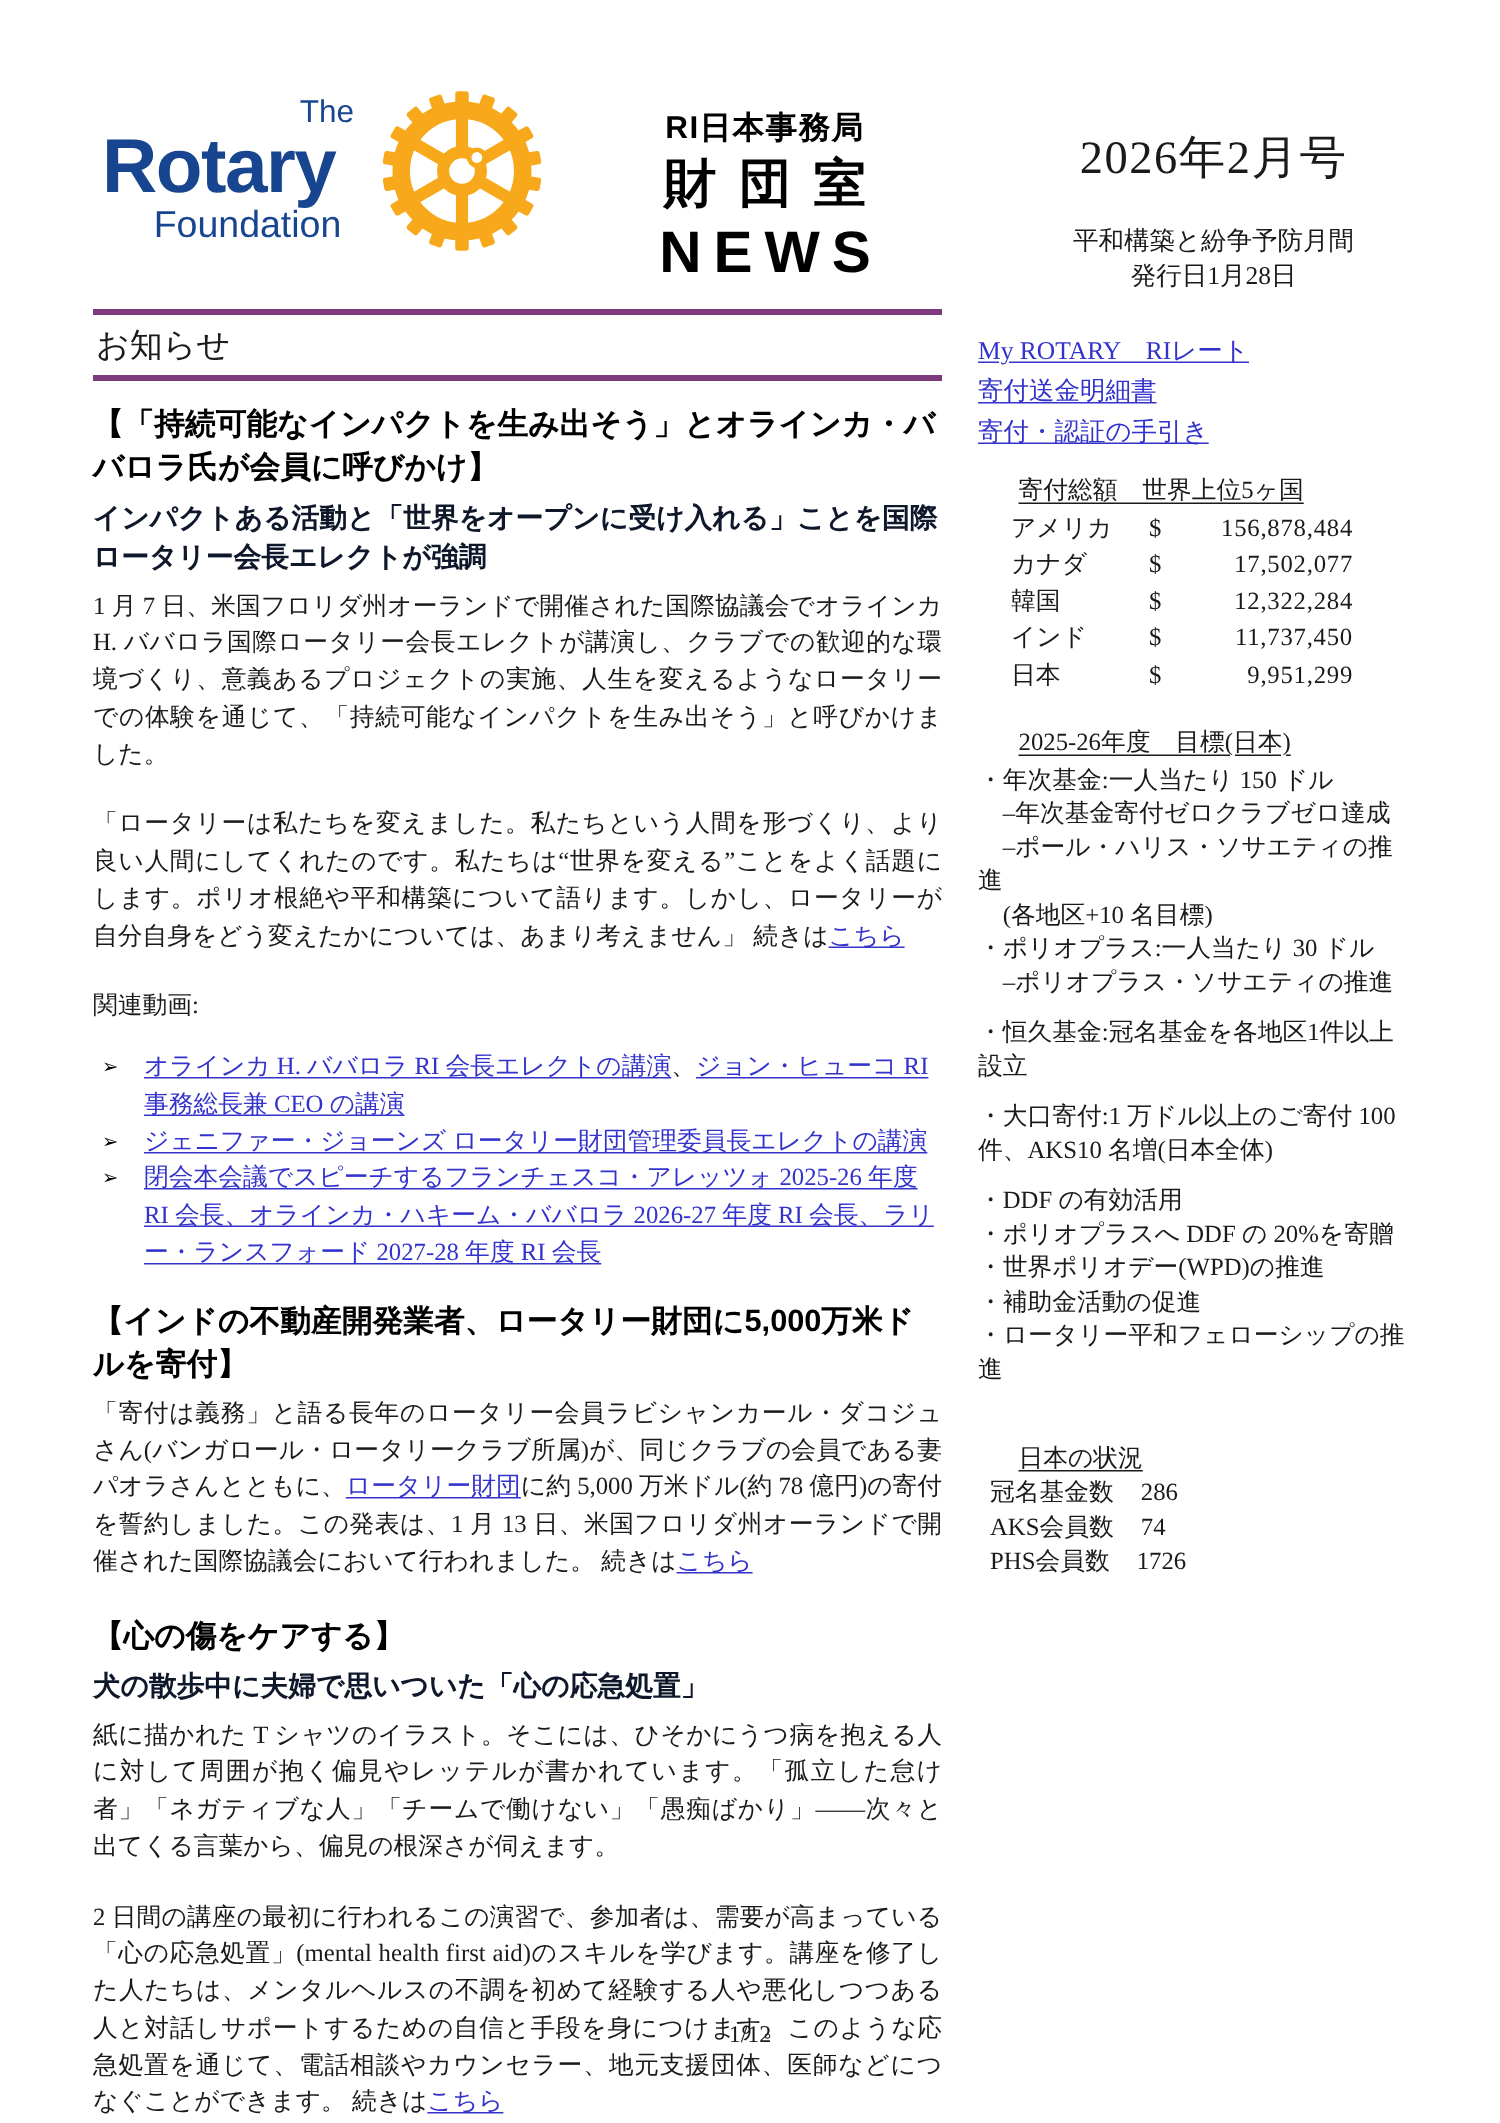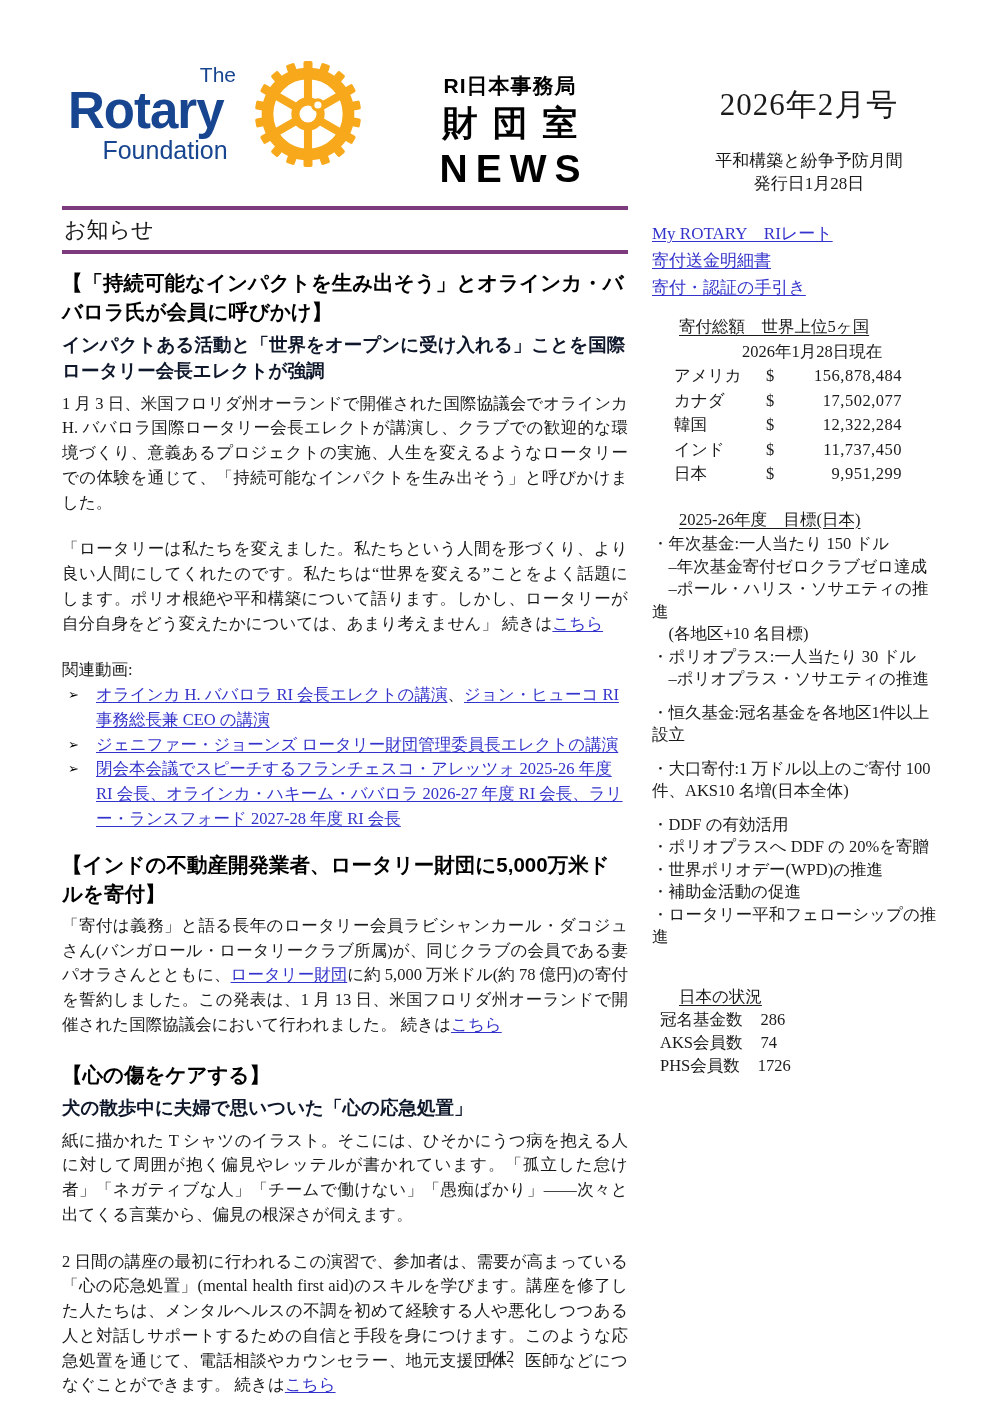--- a/index.html
+++ b/index.html
@@ -42,21 +42,21 @@
   .right-col{position:absolute;left:652px;top:220px;width:286px;}
 
   .rule{height:4px;background:var(--rule-purple);width:100%;}
   .announce-label{font-size:22px;padding:6px 2px 5px 2px;line-height:1.3;}
 
   h2.art{font-family:"Liberation Sans","DejaVu Sans",sans-serif;font-weight:bold;
     font-size:20.5px;line-height:1.42;margin:14px 0 6px 0;color:#000;}
   h3.art{font-family:"Liberation Sans","DejaVu Sans",sans-serif;font-weight:bold;
     font-size:18.5px;line-height:1.4;margin:4px 0 8px 0;color:#0f172a;}
   p.body{font-size:16.5px;line-height:1.5;margin:0 0 22px 0;text-align:justify;}
-  p.tight{margin-bottom:0;}
+  p.tight{margin-bottom:16px;}
   ul.bullets{list-style:none;margin:0 0 18px 0;}
   ul.bullets li{display:flex;font-size:16.5px;line-height:1.5;}
   .bm{width:34px;padding-left:6px;font-size:13px;line-height:1.9;color:#000;flex:none;}
   .bt{flex:1;}
 
   
   .quick-links a{display:block;font-size:17px;line-height:27px;}
   .donations{margin-top:14px;font-size:16.5px;line-height:24.5px;}
   .u-title{text-decoration:underline;text-underline-offset:3px;margin-left:27px;}
   .asof{padding-left:90px;}
@@ -133,21 +133,21 @@
 </div>
 
 <main class="left-col">
   <div class="rule"></div>
   <div class="announce-label">お知らせ</div>
   <div class="rule"></div>
 
   <article>
     <h2 class="art">【「持続可能なインパクトを生み出そう」とオラインカ・ババロラ氏が会員に呼びかけ】</h2>
     <h3 class="art">インパクトある活動と「世界をオープンに受け入れる」ことを国際ロータリー会長エレクトが強調</h3>
-    <p class="body">1 月 3 日、米国フロリダ州オーランドで開催された国際協議会でオラインカ H. ババロラ国際ロータリー会長エレクトが講演し、クラブでの歓迎的な環境づくり、意義あるプロジェクトの実施、人生を変えるようなロータリーでの体験を通じて、「持続可能なインパクトを生み出そう」と呼びかけました。</p>
+    <p class="body">1 月 7 日、米国フロリダ州オーランドで開催された国際協議会でオラインカ H. ババロラ国際ロータリー会長エレクトが講演し、クラブでの歓迎的な環境づくり、意義あるプロジェクトの実施、人生を変えるようなロータリーでの体験を通じて、「持続可能なインパクトを生み出そう」と呼びかけました。</p>
     <p class="body"><span>「ロータリーは私たちを変えました。私たちという人間を形づくり、より良い人間にしてくれたのです。私たちは“世界を変える”ことをよく話題にします。ポリオ根絶や平和構築について語ります。しかし、ロータリーが自分自身をどう変えたかについては、あまり考えません」 続きは</span><a>こちら</a></p>
     <p class="body tight">関連動画:</p>
     <ul class="bullets">
       <li>
         <span class="bm">➢</span>
         <span class="bt"><a>オラインカ H. ババロラ RI 会長エレクトの講演</a><span>、</span><a>ジョン・ヒューコ RI 事務総長兼 CEO の講演</a></span>
       </li>
       <li>
         <span class="bm">➢</span>
         <span class="bt"><a>ジェニファー・ジョーンズ ロータリー財団管理委員長エレクトの講演</a></span>
@@ -174,21 +174,20 @@
 
 <aside class="right-col">
   <nav class="quick-links">
     <a>My ROTARY　RIレート</a>
     <a>寄付送金明細書</a>
     <a>寄付・認証の手引き</a>
   </nav>
 
   <section class="donations">
     <div class="u-title">寄付総額　世界上位5ヶ国</div>
-    <div class="asof">2026年1月28日現在</div>
     <div class="drow">
       <span class="d-country">アメリカ</span>
       <span class="d-cur">$</span>
       <span class="d-amt">156,878,484</span>
     </div>
     <div class="drow">
       <span class="d-country">カナダ</span>
       <span class="d-cur">$</span>
       <span class="d-amt">17,502,077</span>
     </div>

